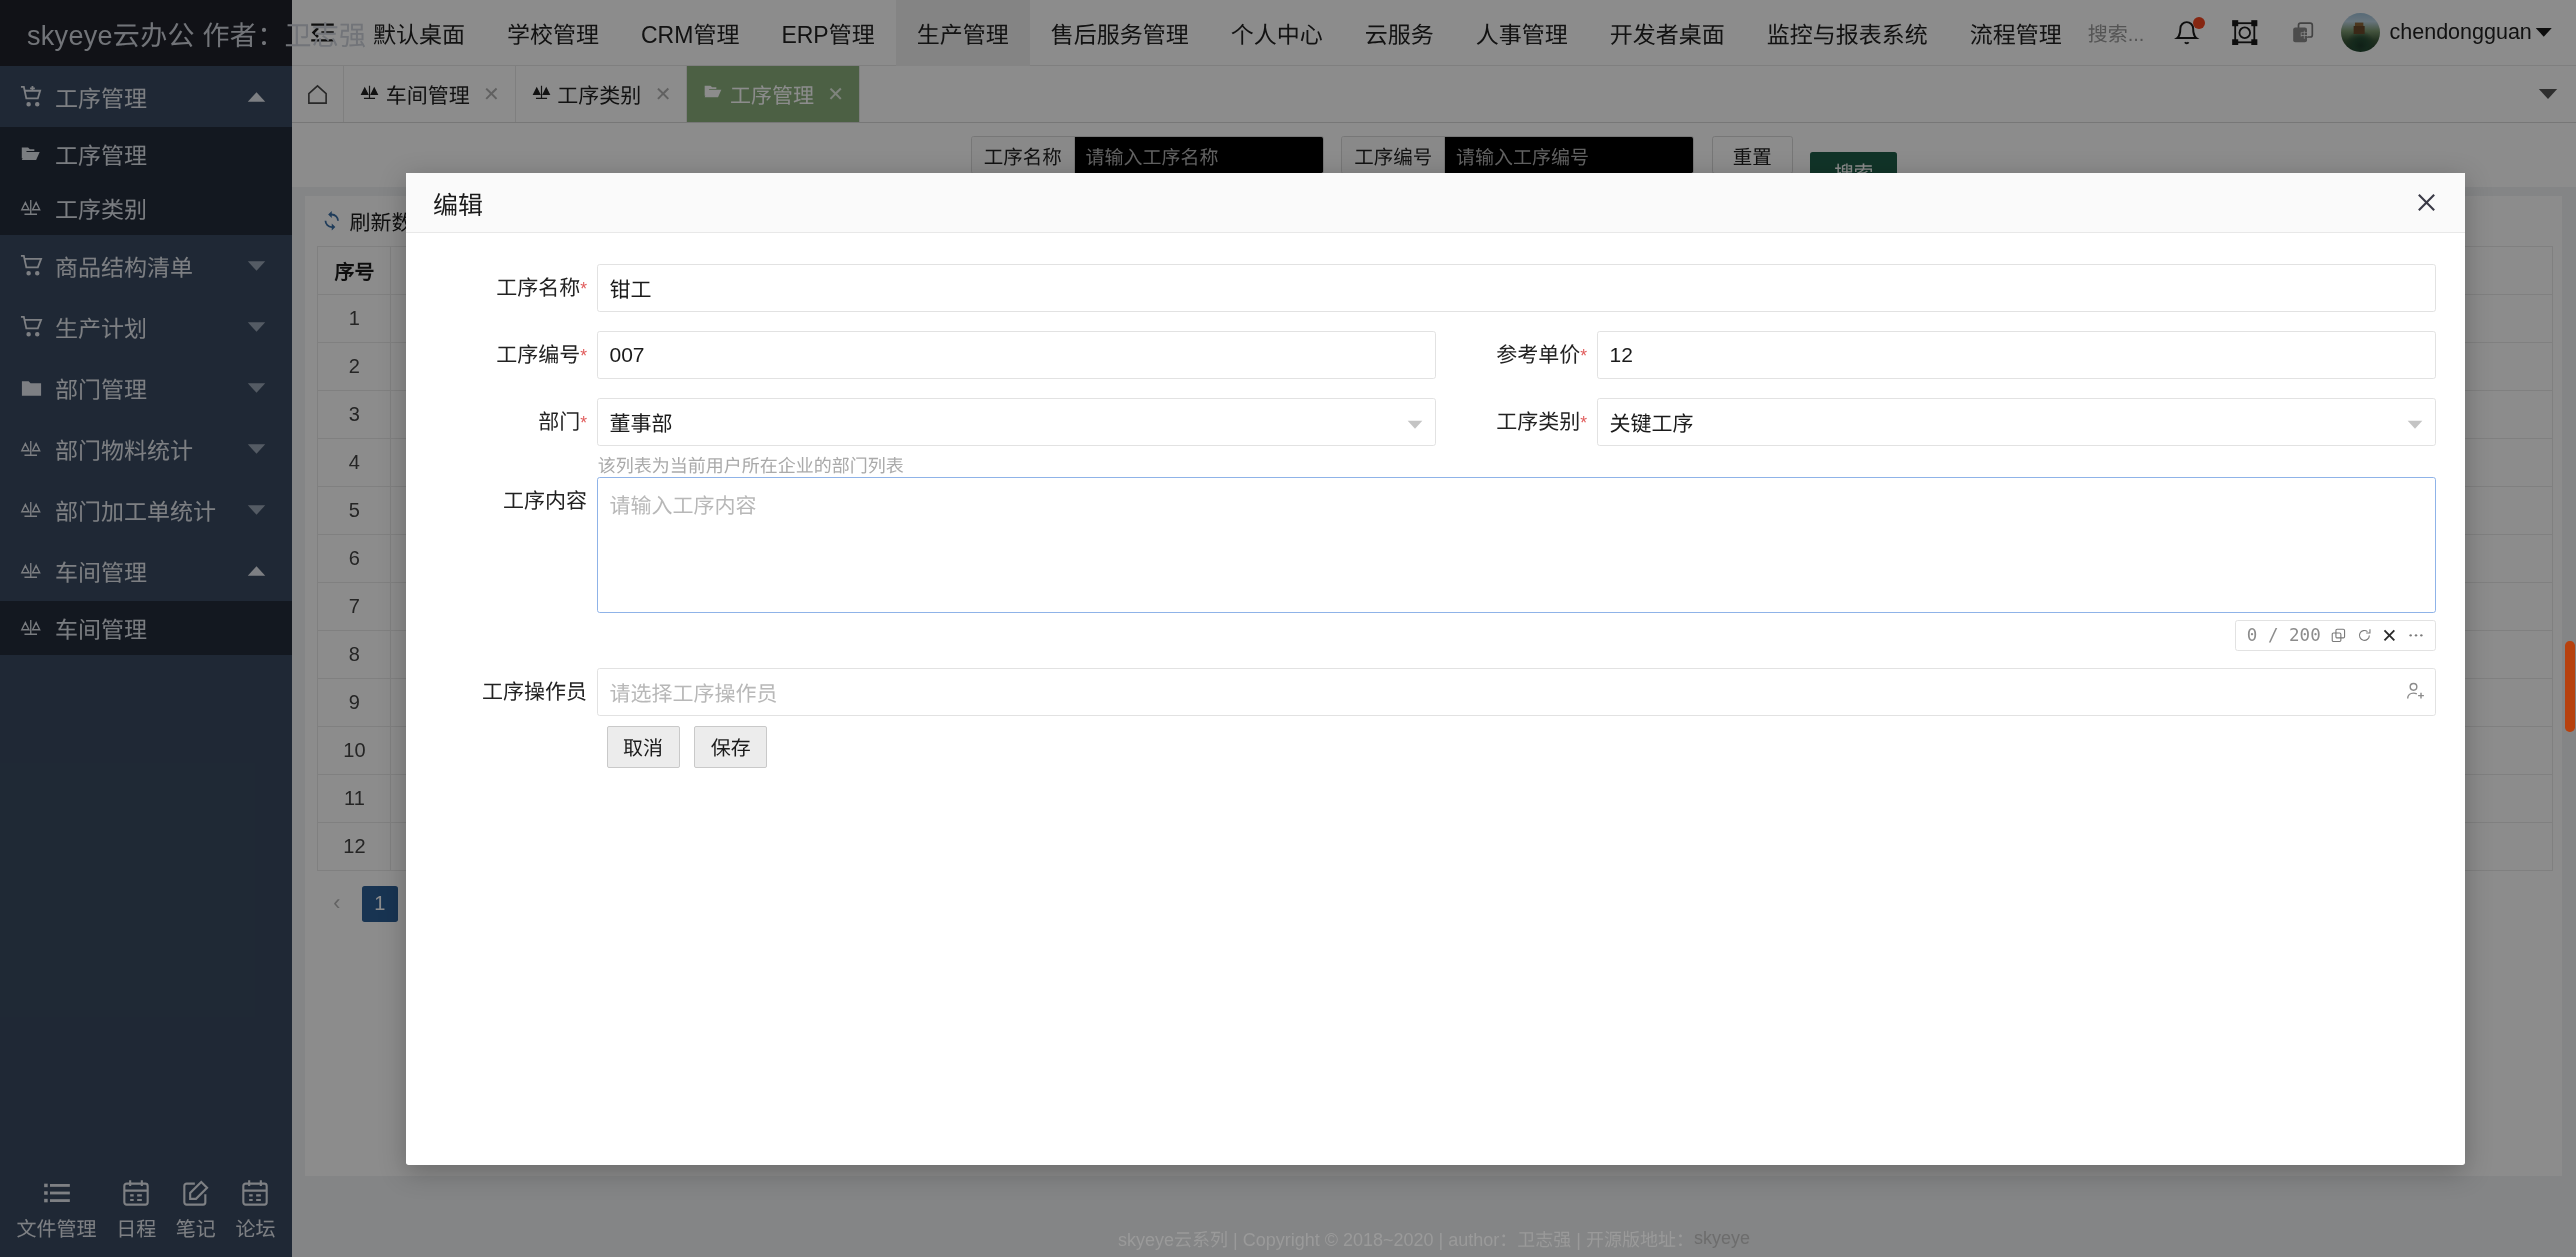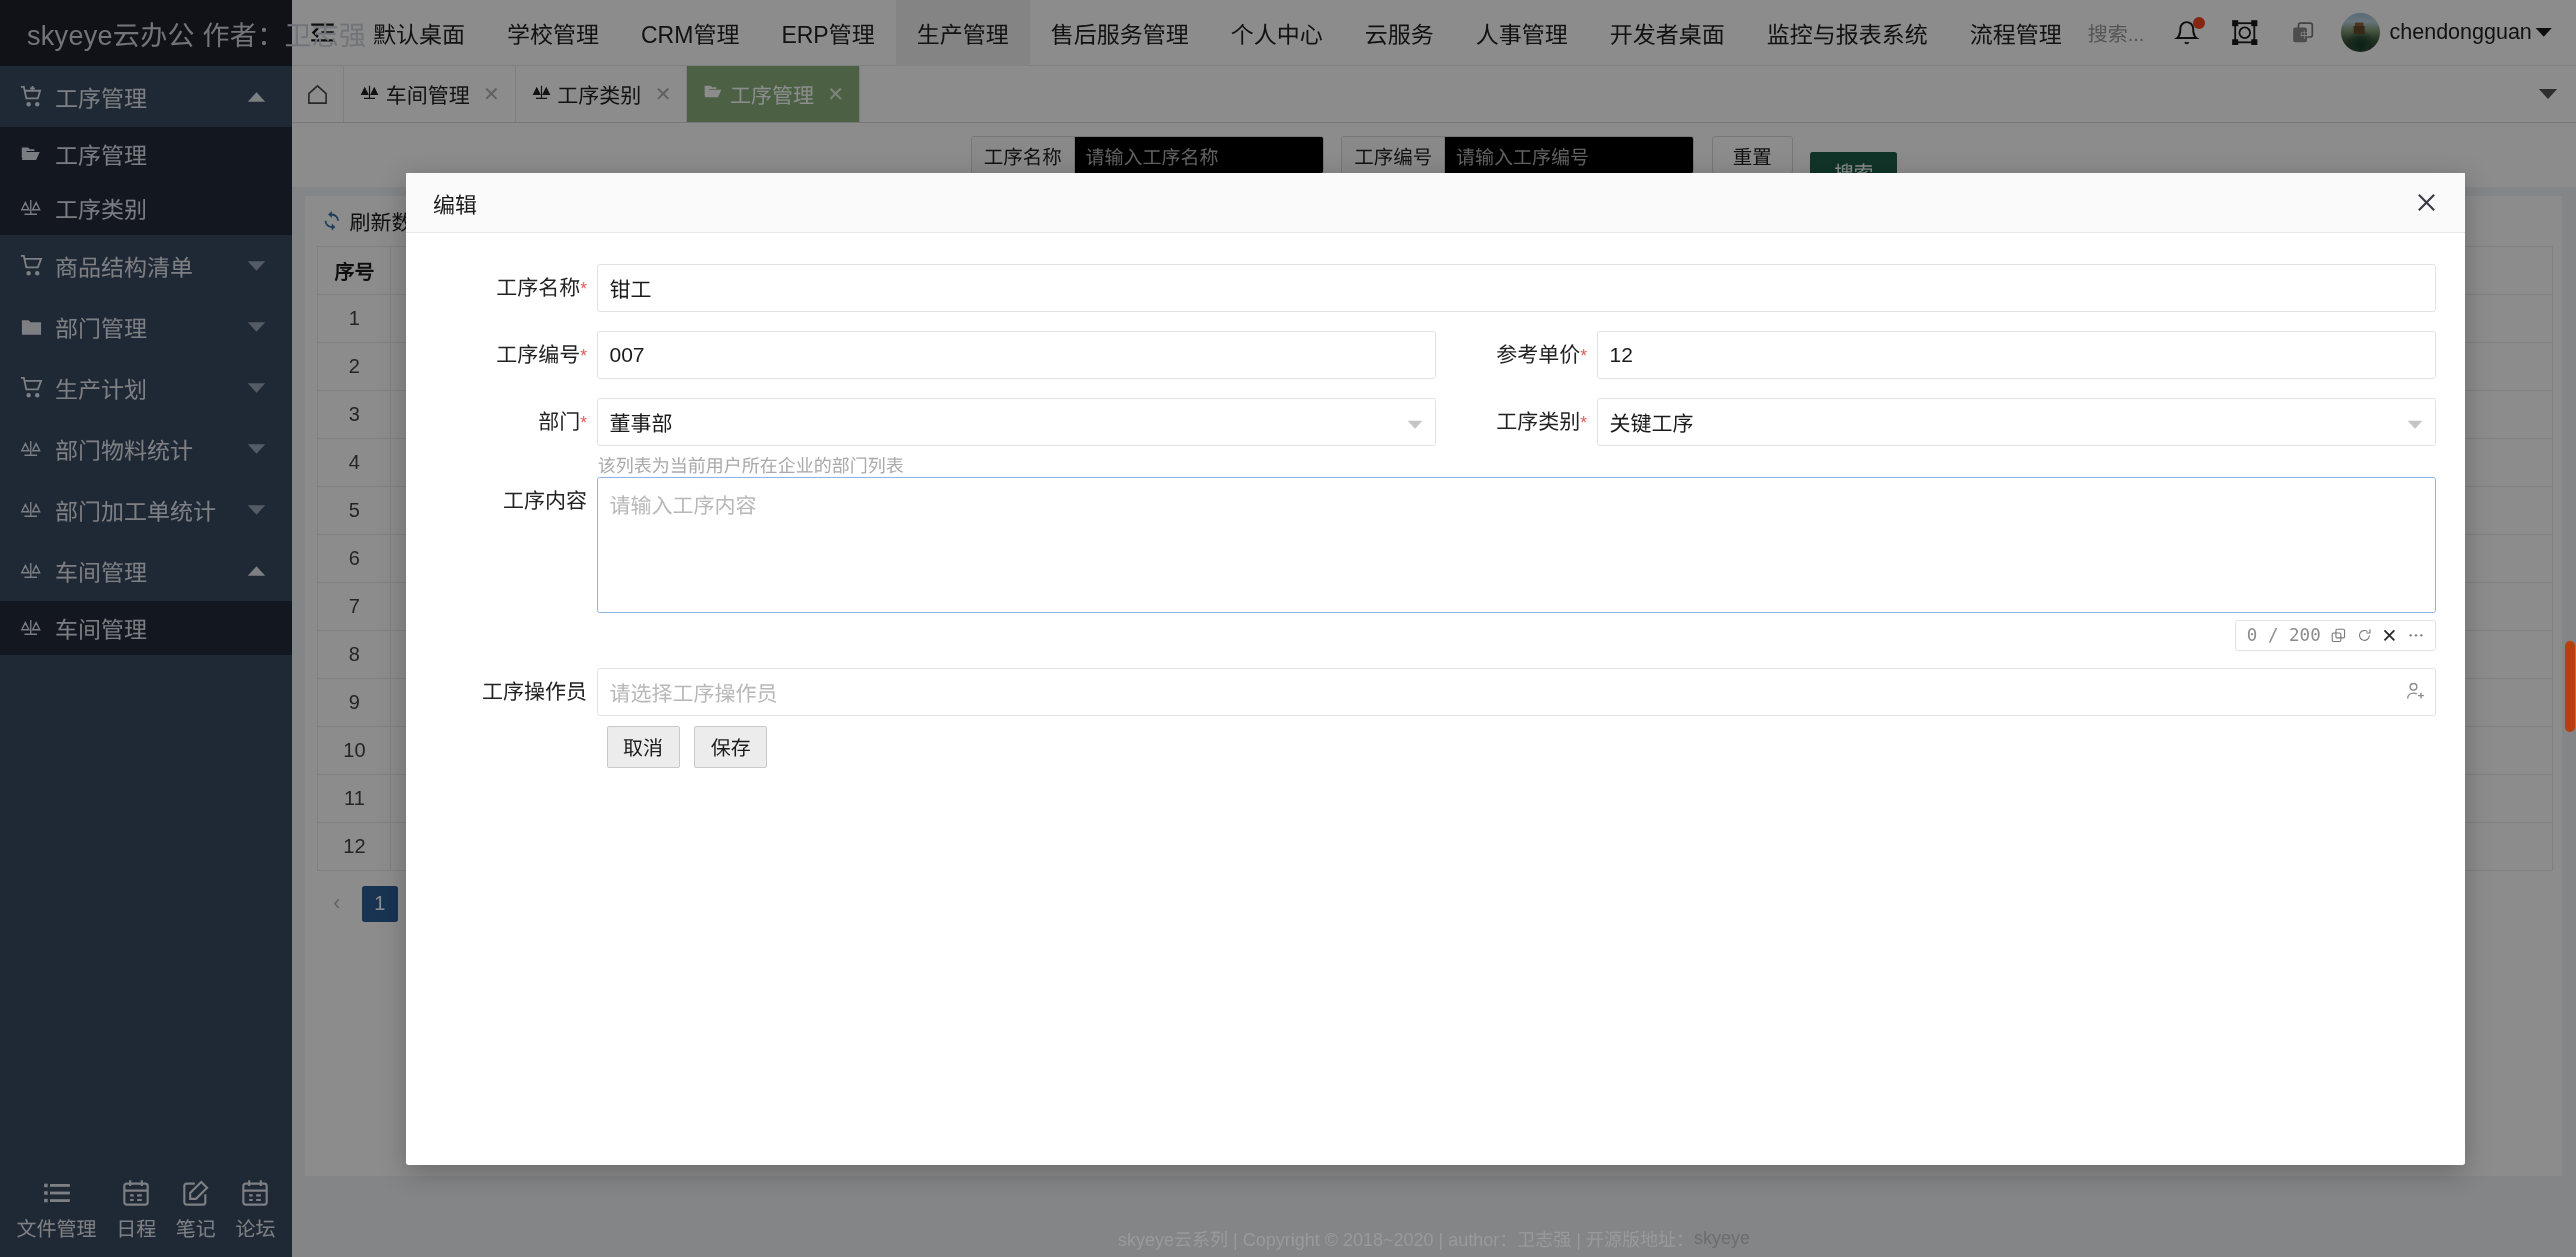--- a/index.html
+++ b/index.html
@@ -293,21 +293,21 @@
     box-shadow: 0 6.7px 27px rgba(0,0,0,0.25);
     display: flex; flex-direction: column;
   }
   #modal-header {
     height: 60px; flex: none;
     border-bottom: 0.7px solid #e8e8e8;
     background: #fafafa;
     display: flex; align-items: center;
     padding: 0 27px;
   }
-  #modal-title { font-size: 22px; color: #1a1a1a; flex: 1 1 auto; }
+  #modal-title { font-size: 25px; color: #1a1a1a; flex: 1 1 auto; }
   #modal-close { cursor: pointer; display:flex; align-items:center; }
 
   #modal-body { flex: 1 1 auto; padding: 31px 29.5px 0 29.5px; }
   .form-row { display: flex; gap: 0; }
   .form-item { display: flex; align-items: flex-start; margin-bottom: 17.5px; }
   .form-label {
     width: 161px; flex: none;
     text-align: right; padding-right: 9.4px;
     font-size: 21px; color: #222; line-height: 48px;
     white-space: nowrap;
@@ -427,41 +427,41 @@
       <span class="lbl">商品结构清单</span>
       <span class="caret">
         <svg width="19" height="12" viewBox="0 0 24 14">
             <path d="M12 13 1 1h22z" fill="#9aa6b6"></path>
           </svg>
       </span>
     </div>
 
     <div class="nav-group-head">
       <span class="ico">
-        <svg width="23" height="20" viewBox="0 0 24 20" fill="#e4e8ee">
-            <path d="M2 3h7l2 2h11v13H2z"></path>
-          </svg>
-      </span>
-      <span class="lbl">部门管理</span>
-      <span class="caret">
-        <svg width="19" height="12" viewBox="0 0 24 14">
-            <path d="M12 13 1 1h22z" fill="#9aa6b6"></path>
-          </svg>
-      </span>
-    </div>
-
-    <div class="nav-group-head">
-      <span class="ico">
         <svg width="23" height="23" viewBox="0 0 24 24" fill="none" stroke="currentColor" stroke-width="1.9">
             <circle cx="9" cy="20" r="1.4" fill="currentColor"></circle>
             <circle cx="18" cy="20" r="1.4" fill="currentColor"></circle>
             <path d="M1 2h3l2.6 12h12L22 5H5.2"></path>
           </svg>
       </span>
       <span class="lbl">生产计划</span>
+      <span class="caret">
+        <svg width="19" height="12" viewBox="0 0 24 14">
+            <path d="M12 13 1 1h22z" fill="#9aa6b6"></path>
+          </svg>
+      </span>
+    </div>
+
+    <div class="nav-group-head">
+      <span class="ico">
+        <svg width="23" height="20" viewBox="0 0 24 20" fill="#e4e8ee">
+            <path d="M2 3h7l2 2h11v13H2z"></path>
+          </svg>
+      </span>
+      <span class="lbl">部门管理</span>
       <span class="caret">
         <svg width="19" height="12" viewBox="0 0 24 14">
             <path d="M12 13 1 1h22z" fill="#9aa6b6"></path>
           </svg>
       </span>
     </div>
 
     <div class="nav-group-head">
       <span class="ico">
         <svg width="21.5" height="20" viewBox="0 0 24 22" fill="none" stroke="currentColor" stroke-width="1.5">

